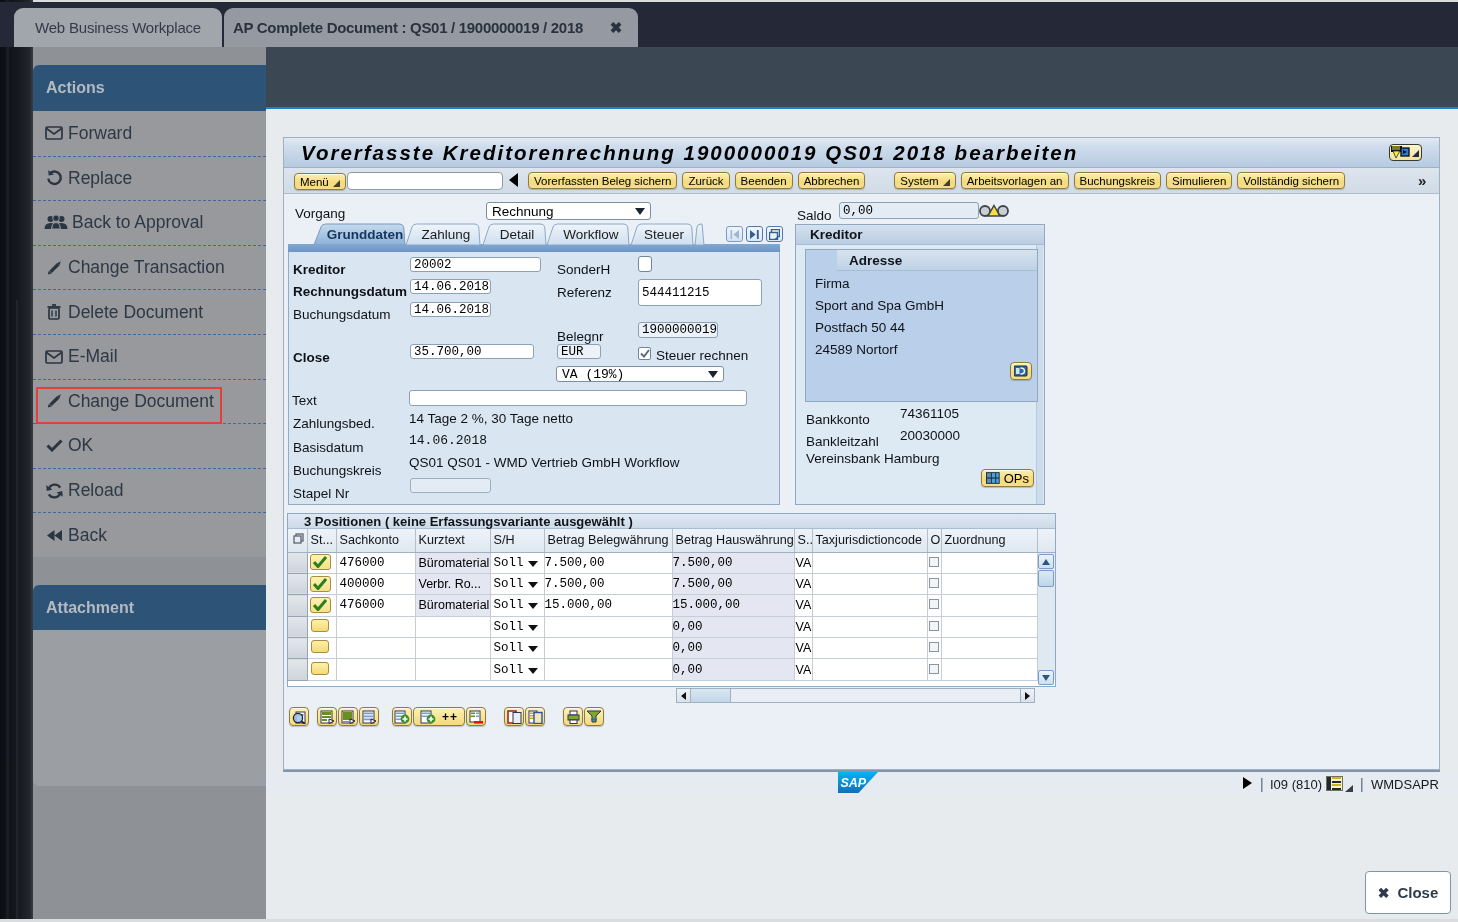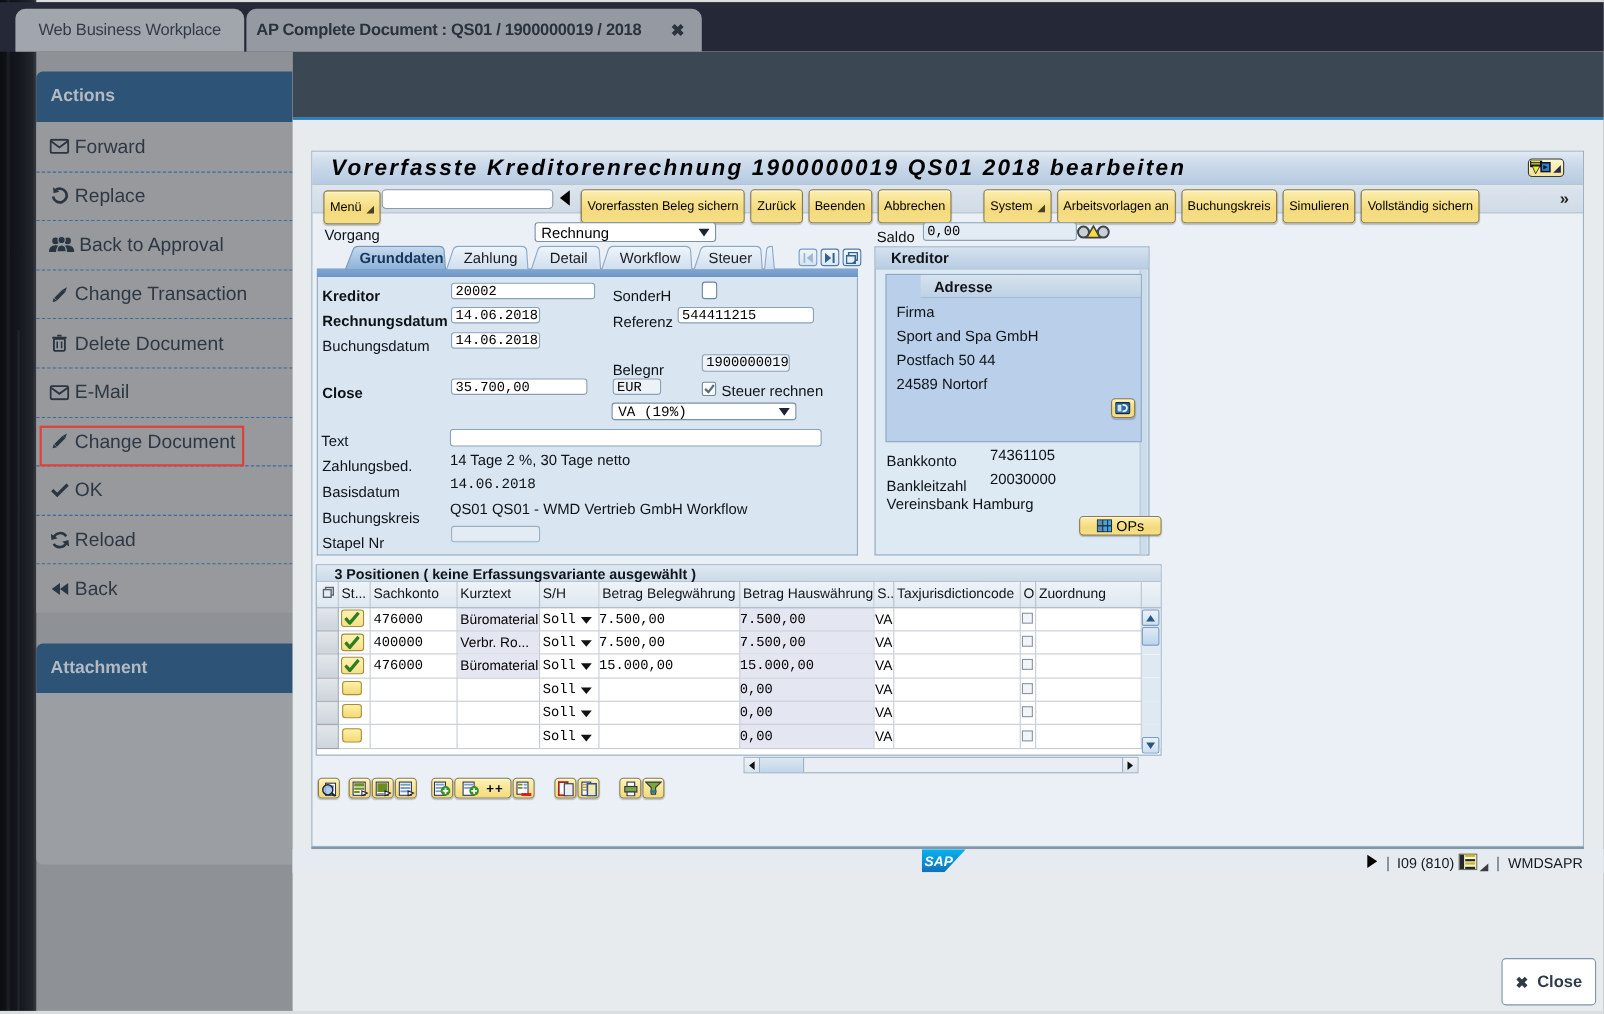--- a/index.html
+++ b/index.html
@@ -9,21 +9,21 @@
   .lb { position:absolute; font-size:13.5px; color:#0e1217; white-space:nowrap; }
   .mono { font-family:"Liberation Mono", monospace; }
   .inp { position:absolute; background:#fff; border:1px solid #8ba2b6; border-radius:3px;
          font-family:"Liberation Mono", monospace; font-size:12.5px; color:#000;
          display:flex; align-items:center; padding-left:3px; white-space:nowrap; overflow:hidden;}
   .ro  { background:#e3ecf5; }
   .yb  { display:inline-flex; align-items:center; justify-content:center;
          background:linear-gradient(#fcefae,#f4da7c 60%,#f6df88);
          border:1px solid #8f7b40; border-radius:4px;
          box-shadow:inset 0 1px 0 rgba(255,255,255,.65), 0 1px 1px rgba(70,80,100,.3);
-         font-size:11.5px; color:#000; height:31px; padding:0 5px; white-space:nowrap; }
+         font-size:11.5px; color:#000; height:17px; padding:0 5px; white-space:nowrap; }
   .mi { height:44.6px; background:#97999d; display:flex; align-items:center; padding-left:11px;
         font-size:17.5px; color:#2e3844; border-top:1px dashed #3c6aa0; }
   .mic { width:20px; display:inline-flex; justify-content:center; margin-right:4px; flex:none; }
   #ptab th, #ptab td { white-space:nowrap; overflow:hidden; }
   .hrow th { background:linear-gradient(#eef3f8,#dee7f0); border-right:1px solid #b3bfca;
         border-bottom:1px solid #9fb0c0; font-size:12.6px; font-weight:normal; color:#10141a;
         height:23px; padding:0 0 0 3px; }
   .hrow th.sc { border-right:none; }
   tr.r td { height:21.4px; border-right:1px solid #c6cdd5; border-bottom:1px solid #c6cdd5;
         font-size:12.5px; padding:0 0 0 3px; background:#fff; }
@@ -253,21 +253,21 @@
 <div class="inp" style="left:410px;top:257px;width:131px;height:15px;z-index:7;">20002</div>
 <div class="lb" style="left:293px;top:284px;font-weight:bold;z-index:7;">Rechnungsdatum</div>
 <div class="inp" style="left:410px;top:279px;width:81px;height:15px;z-index:7;">14.06.2018</div>
 <div class="lb" style="left:293px;top:307px;z-index:7;">Buchungsdatum</div>
 <div class="inp" style="left:410px;top:302px;width:81px;height:15px;z-index:7;">14.06.2018</div>
 <div class="lb" style="left:293px;top:350px;font-weight:bold;z-index:7;">Close</div>
 <div class="inp" style="left:410px;top:344px;width:124px;height:15px;z-index:7;">35.700,00</div>
 <div class="lb" style="left:557px;top:262px;z-index:7;">SonderH</div>
 <div class="abs" style="left:638px;top:256px;width:14px;height:16px;background:#fff;border:1px solid #6e86a0;border-radius:3px;z-index:7;"></div>
 <div class="lb" style="left:557px;top:285px;z-index:7;">Referenz</div>
-<div class="inp" style="left:616px;top:279px;width:124px;height:15px;z-index:7;">544411215</div>
+<div class="inp" style="left:638px;top:279px;width:124px;height:27px;z-index:7;">544411215</div>
 <div class="lb" style="left:557px;top:329px;z-index:7;">Belegnr</div>
 <div class="inp ro" style="left:638px;top:322px;width:80px;height:16px;z-index:7;background:#edf2f8;">1900000019</div>
 <div class="inp ro" style="left:557px;top:344px;width:44px;height:15px;z-index:7;background:#edf2f8;">EUR</div>
 <div class="abs" style="left:638px;top:347px;width:13px;height:13px;background:#fff;border:1px solid #6e86a0;border-radius:2px;z-index:7;display:flex;align-items:center;justify-content:center;">
   <svg width="10" height="9" viewBox="0 0 10 9">
       <path d="M1 4.5 L4 7.5 L9 1" fill="none" stroke="#5a6b80" stroke-width="2"></path>
     </svg>
   </div>
 <div class="lb" style="left:656px;top:348px;z-index:7;">Steuer rechnen</div>
 <div class="abs" style="left:556px;top:366px;width:168px;height:16px;background:#fff;border:1px solid #7c90a5;border-radius:3px;z-index:7;display:flex;align-items:center;justify-content:space-between;padding:0 5px;">
@@ -303,21 +303,21 @@
       <rect x="0" y="1" width="13" height="10" rx="1" fill="#2d69a8" stroke="#1a2a3a" stroke-width="1"></rect>
       <rect x="2" y="3" width="3.5" height="6" fill="#cfe2f2"></rect>
       <path d="M6.5 3 Q10.5 3 10.5 6 Q10.5 9 6.5 9" fill="none" stroke="#e8f2fa" stroke-width="1.6"></path>
     </svg>
 </div>
 <div class="lb" style="left:806px;top:412px;z-index:7;">Bankkonto</div>
 <div class="lb" style="left:900px;top:406px;z-index:7;">74361105</div>
 <div class="lb" style="left:806px;top:434px;z-index:7;">Bankleitzahl</div>
 <div class="lb" style="left:900px;top:428px;z-index:7;">20030000</div>
 <div class="lb" style="left:806px;top:451px;z-index:7;">Vereinsbank Hamburg</div>
-<div class="abs yb" style="left:981px;top:469px;width:75px;height:18px;padding:0 4px;gap:4px;z-index:8;">
+<div class="abs yb" style="left:981px;top:469px;width:53px;height:18px;padding:0 4px;gap:4px;z-index:8;">
   <svg width="14" height="12" viewBox="0 0 14 12">
       <rect x="0" y="0" width="14" height="12" fill="#16324a"></rect>
       <rect x="1" y="1" width="4" height="4.4" fill="#5f8cb0"></rect>
       <rect x="6" y="1" width="3.4" height="4.4" fill="#4aa3d8"></rect>
       <rect x="10.4" y="1" width="2.6" height="4.4" fill="#4aa3d8"></rect>
       <rect x="1" y="6.6" width="4" height="4.4" fill="#5f8cb0"></rect>
       <rect x="6" y="6.6" width="3.4" height="4.4" fill="#4aa3d8"></rect>
       <rect x="10.4" y="6.6" width="2.6" height="4.4" fill="#4aa3d8"></rect>
     </svg>
   <span style="font-size:13px;">OPs</span>

